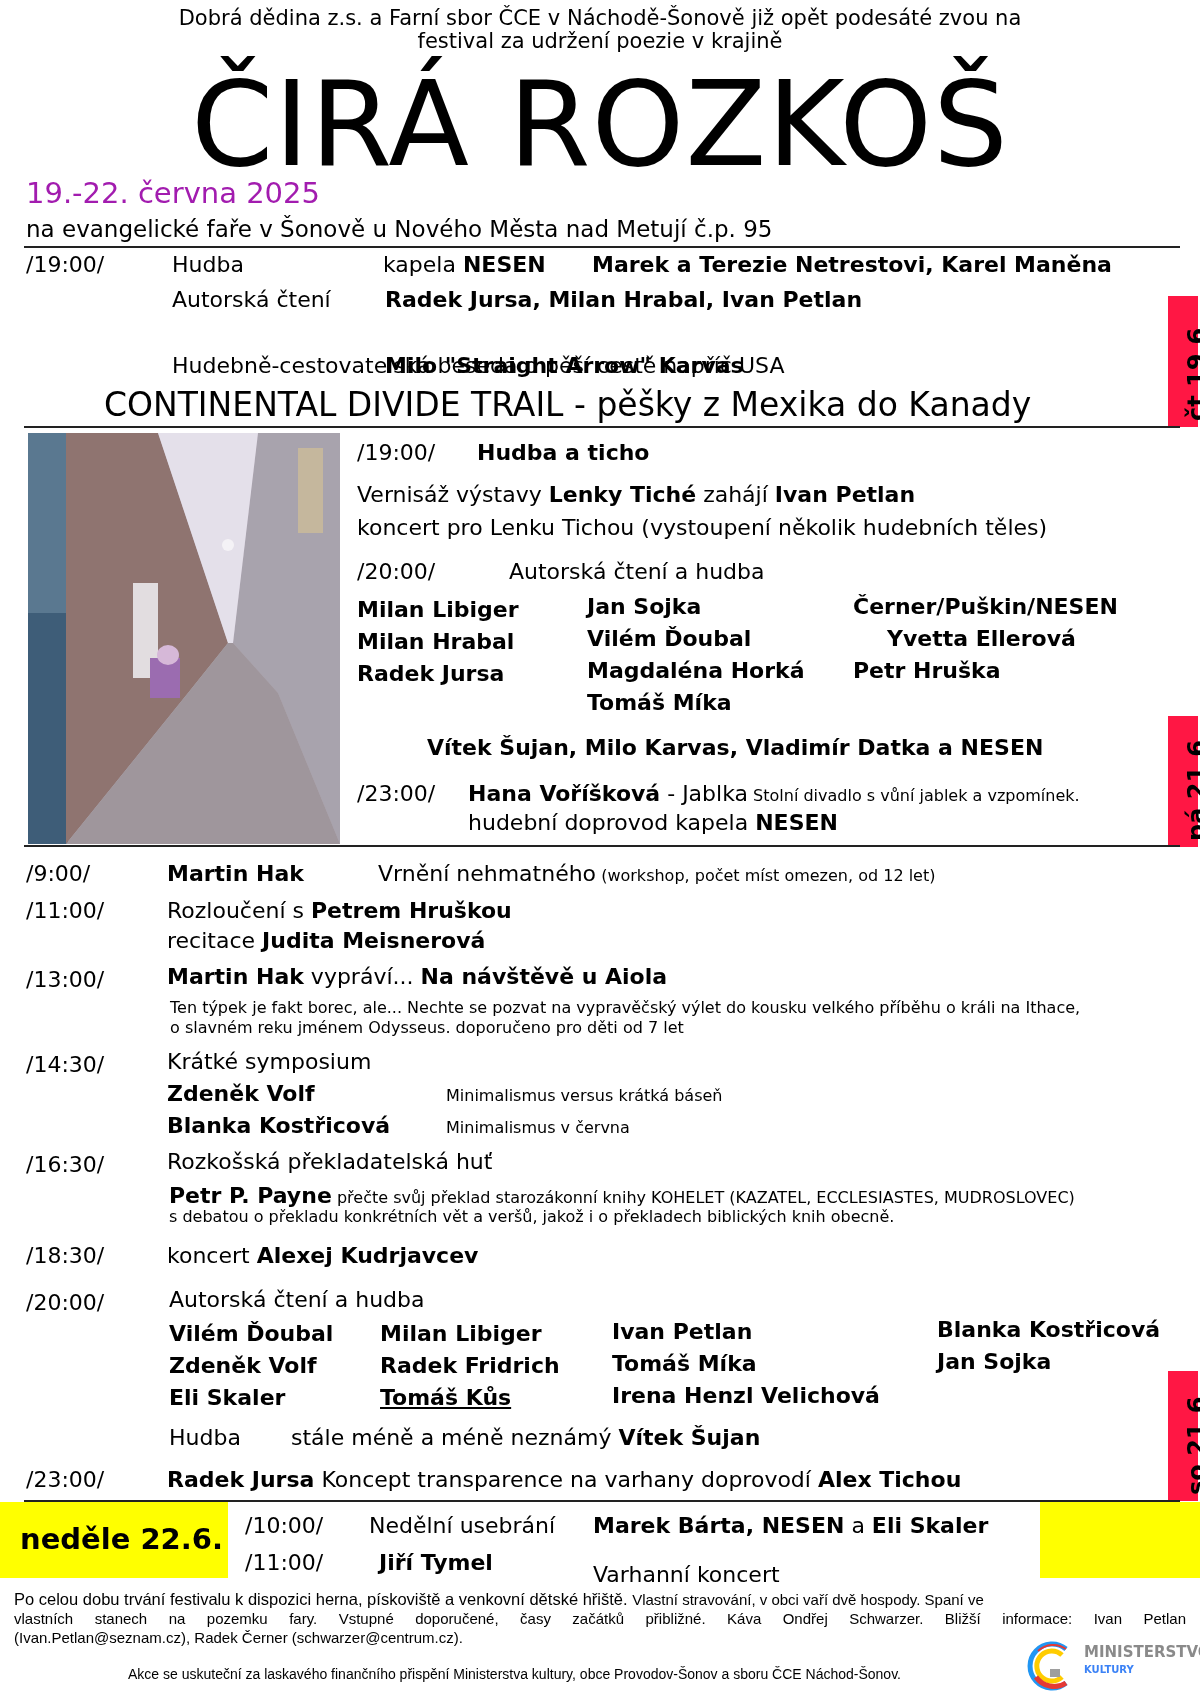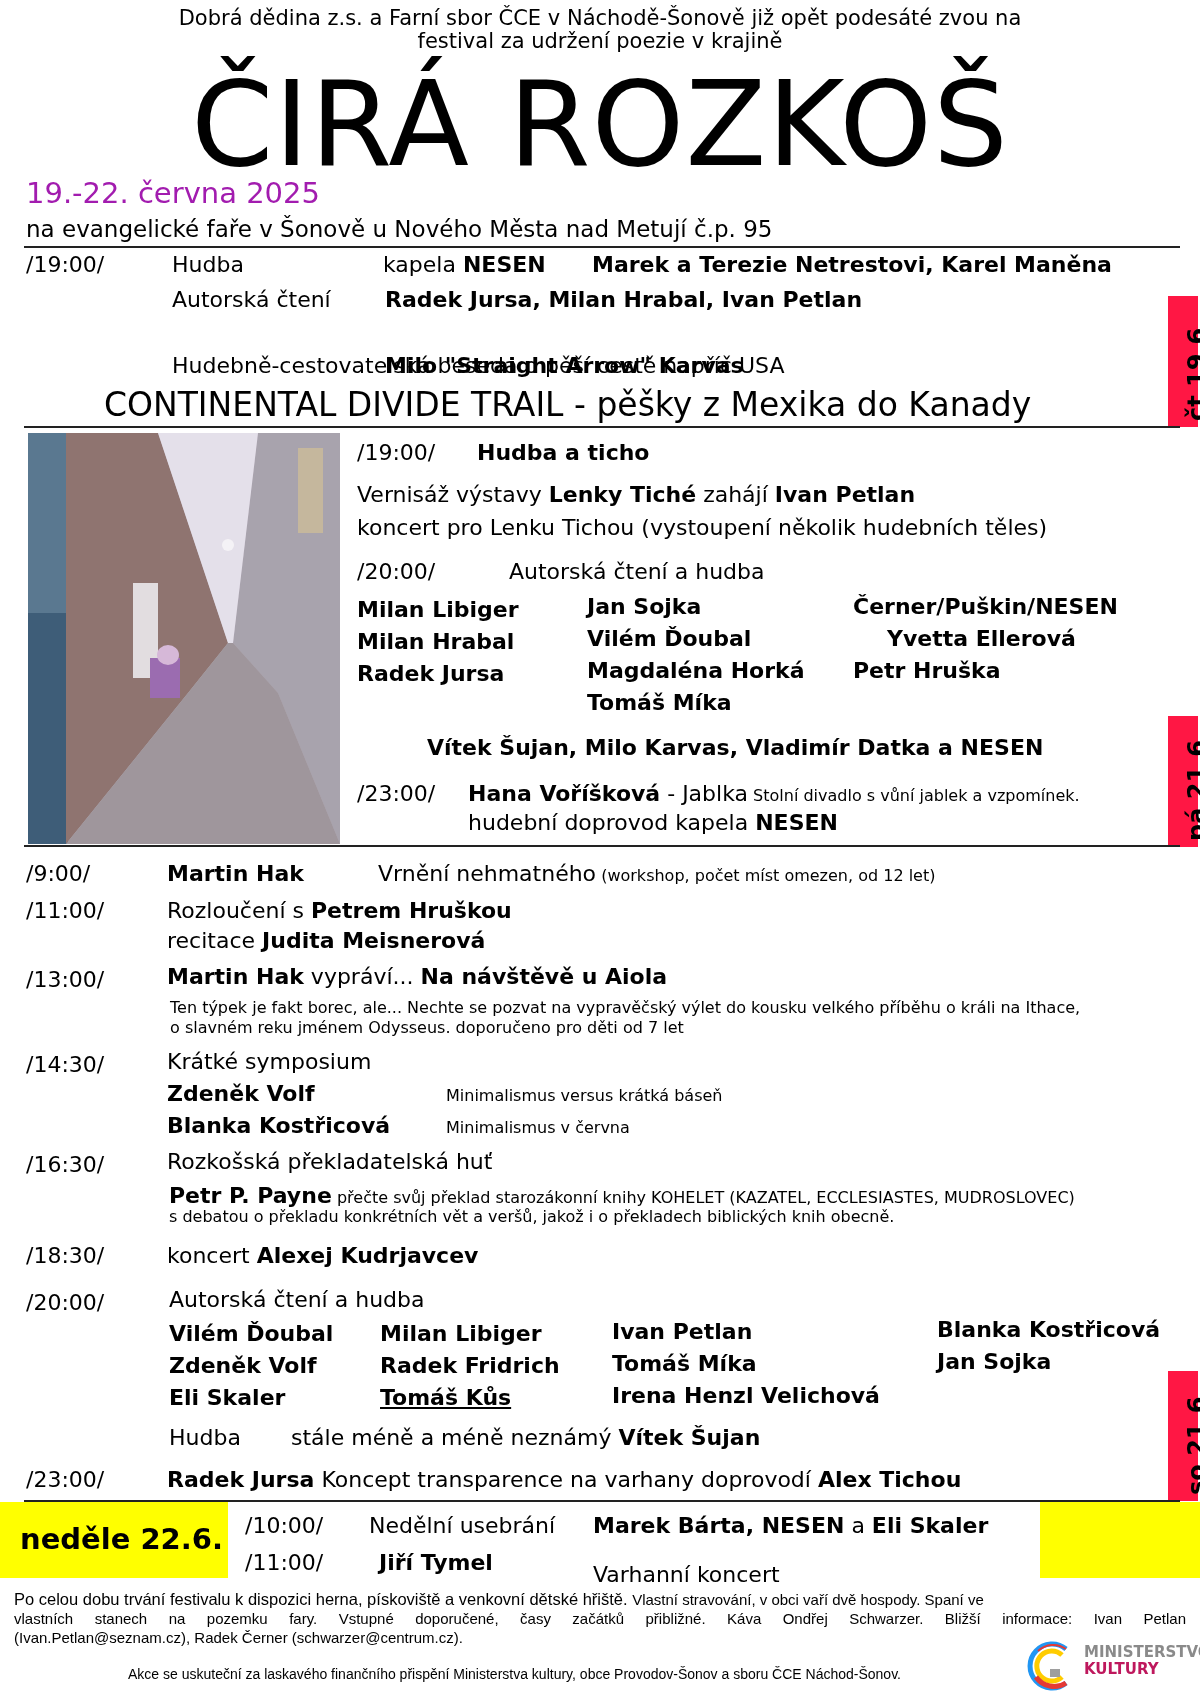--- a/index.html
+++ b/index.html
@@ -225,14 +225,14 @@
   <div class="abs" style="left:1022px; top:1637px; width:58px; height:58px;">
     <svg width="58" height="58" viewBox="0 0 58 58">
       <path d="M44 12 A22 22 0 1 0 44 46" fill="none" stroke="#2196f3" stroke-width="5"></path>
       <path d="M40 18 A15 15 0 1 0 40 40" fill="none" stroke="#ffcc00" stroke-width="5"></path>
       <path d="M14 40 A22 22 0 0 0 44 46" fill="none" stroke="#e53935" stroke-width="5"></path>
       <path d="M16 14 A22 22 0 0 1 44 12" fill="none" stroke="#e53935" stroke-width="2"></path>
       <rect x="28" y="32" width="10" height="8" fill="#9e9e9e"></rect>
     </svg>
   </div>
   <div class="abs b" style="left:1084px; top:1644px; font-size:15px; line-height:17px; color:#8a8a8a;">MINISTERSTVO</div>
-  <div class="abs b" style="left:1084px; top:1661px; font-size:15px; line-height:17px; color:#be185d;">KULTURY</div>
+  <div class="abs b" style="left:1084px; top:1661px; font-size:10px; line-height:17px; color:#3b82f6;">KULTURY</div>
 </footer>
 
 </body></html>

